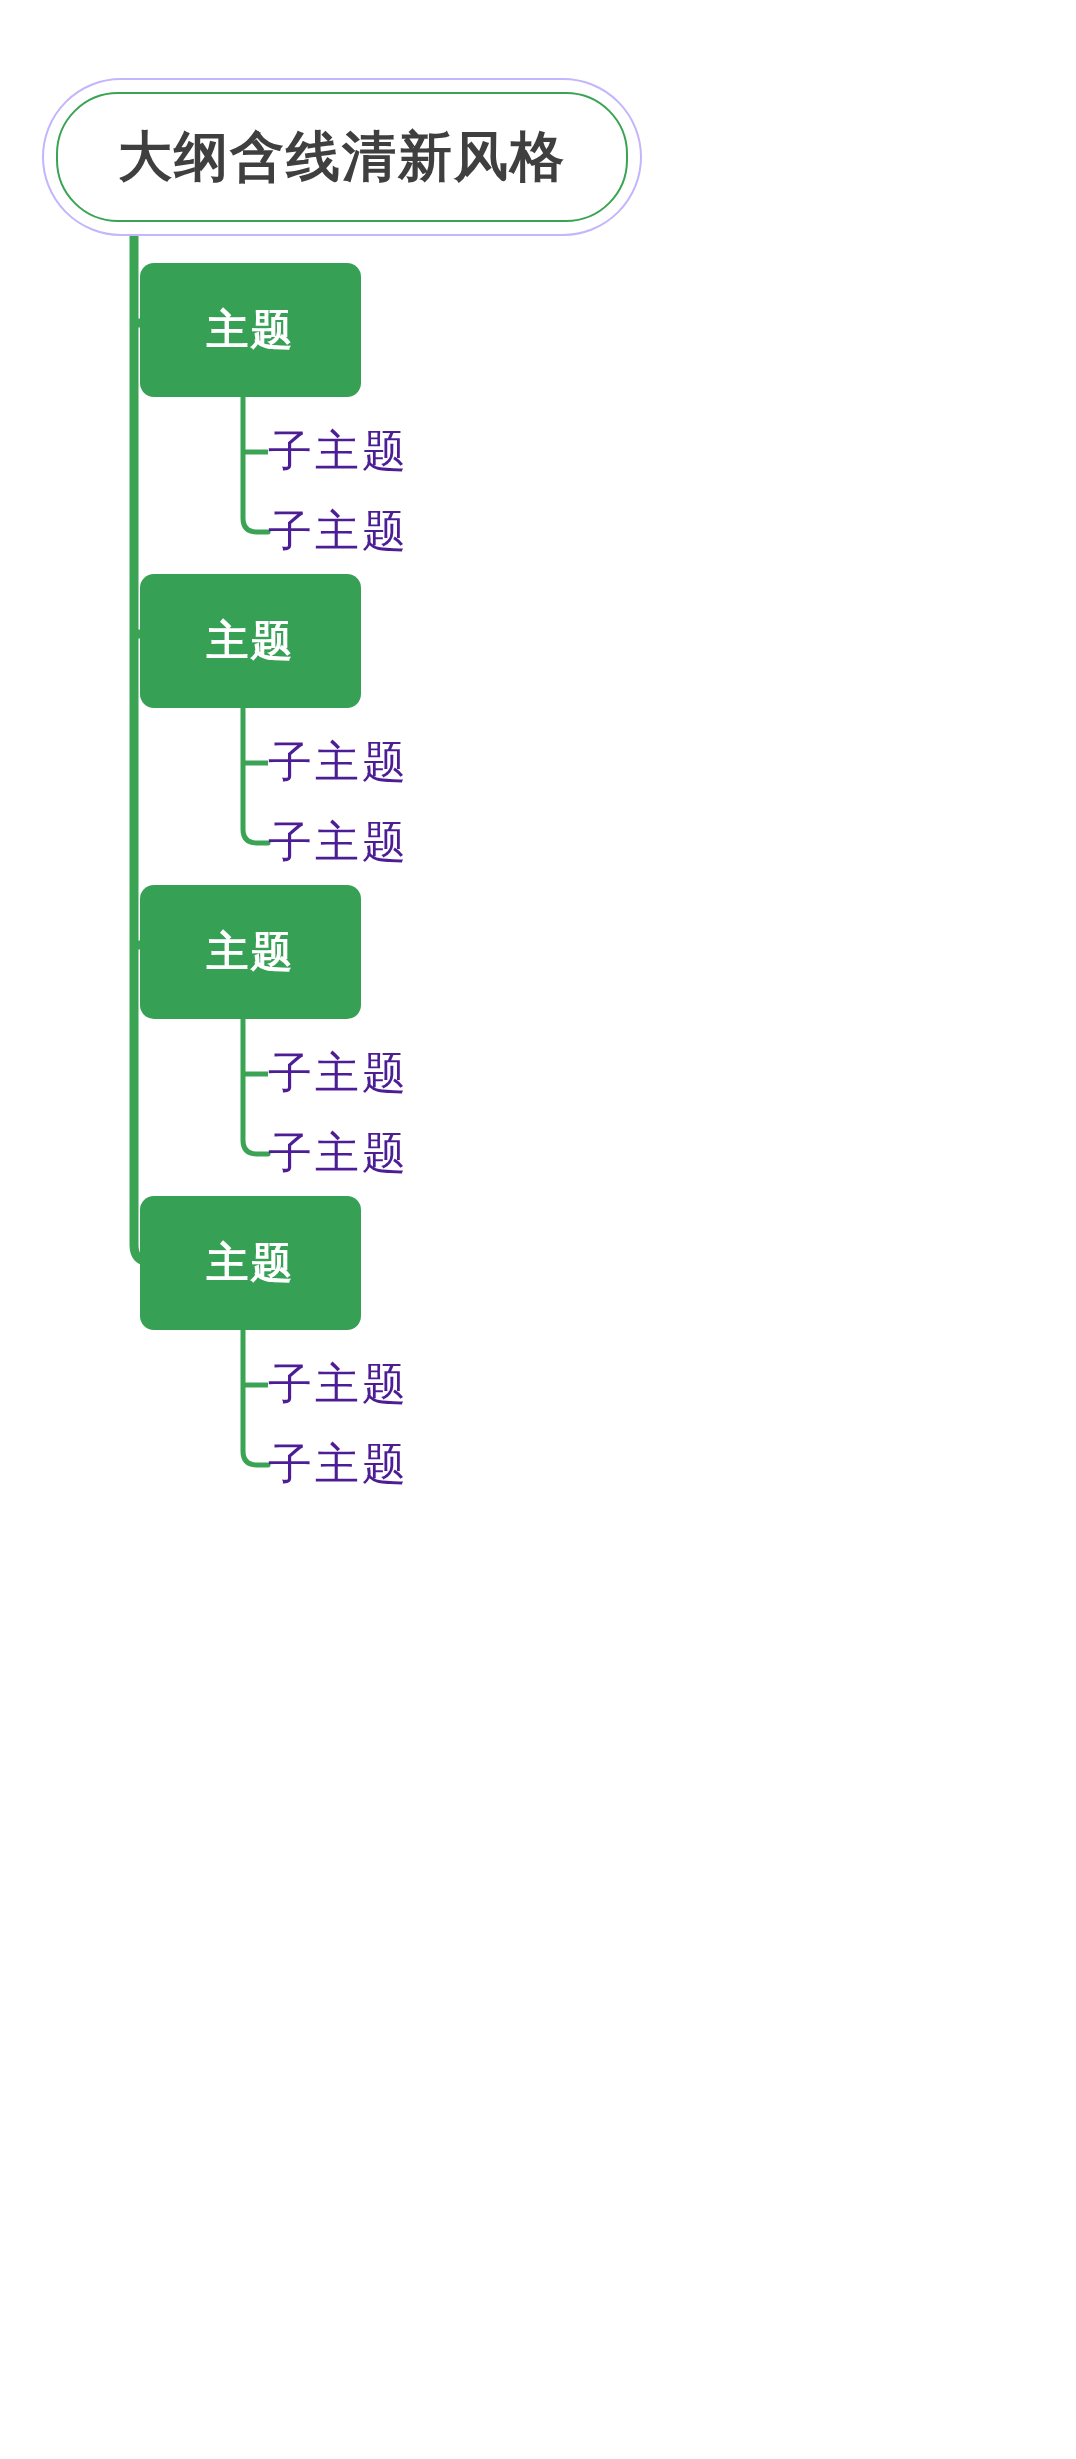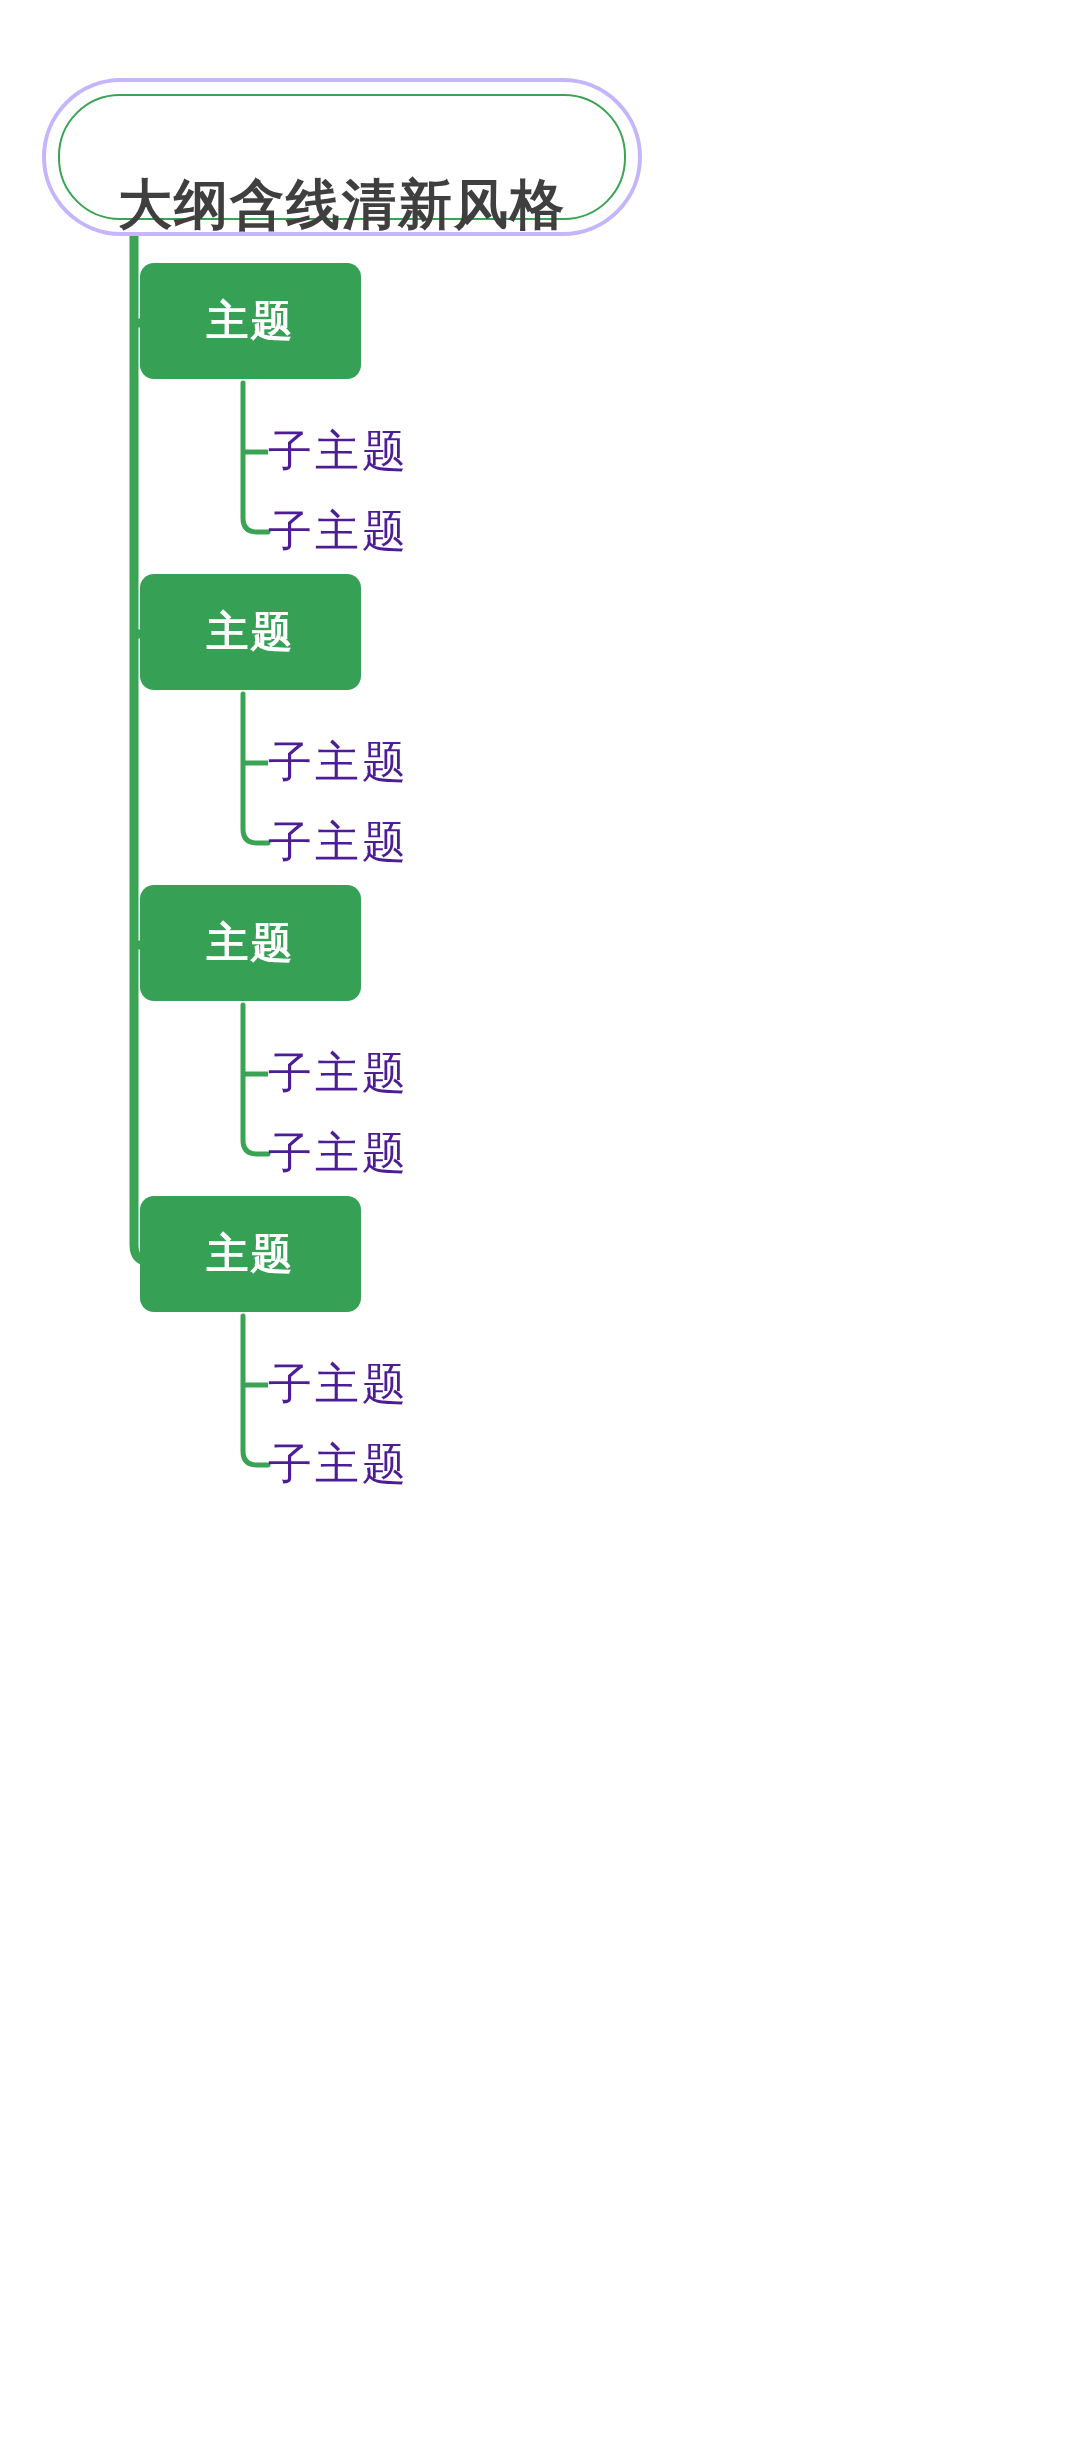--- a/index.html
+++ b/index.html
@@ -12,23 +12,23 @@
   #stage{position:relative;width:1076px;height:2459px;}
   svg#wires{position:absolute;left:0;top:0;width:1076px;height:2459px;}
 
   
   .root-node{
     position:absolute;
     left:42px; top:78px;
     width:600px; height:158px;
     box-sizing:border-box;
     background:#ffffff;
-    border:4px solid #c4b5fd;
+    border:2px solid #c4b5fd;
     border-radius:79px;
-    display:flex;align-items:flex-end;justify-content:center;
+    display:flex;align-items:center;justify-content:center;
   }
   .root-inner{
     position:absolute;
     left:12px;top:12px;right:12px;bottom:12px;
     border:2.5px solid #3aa454;
     border-radius:62px;
     pointer-events:none;
   }
   .root-label{
     position:relative;
@@ -37,21 +37,21 @@
     color:#3f3f3f;
     letter-spacing:2px;
     line-height:1;
     white-space:nowrap;
     font-family:"Liberation Serif","DejaVu Serif",serif;
   }
 
   
   .topic-node{
     position:absolute;
-    width:221px;height:116px;
+    width:221px;height:134px;
     background:#36a055;
     border-radius:14px;
     display:flex;align-items:center;justify-content:center;
   }
   .topic-label{
     font-size:42px;
     font-weight:bold;
     color:#ffffff;
     letter-spacing:2px;
     line-height:1;

